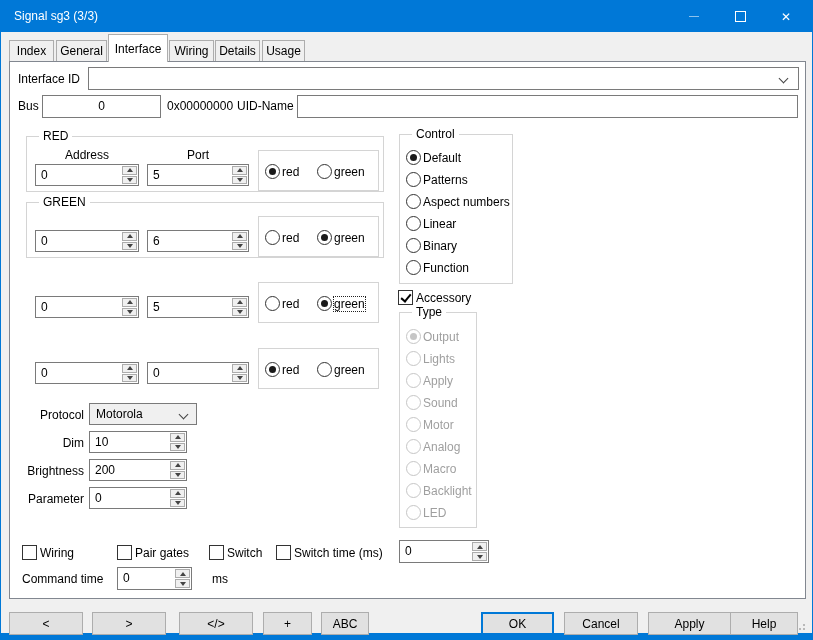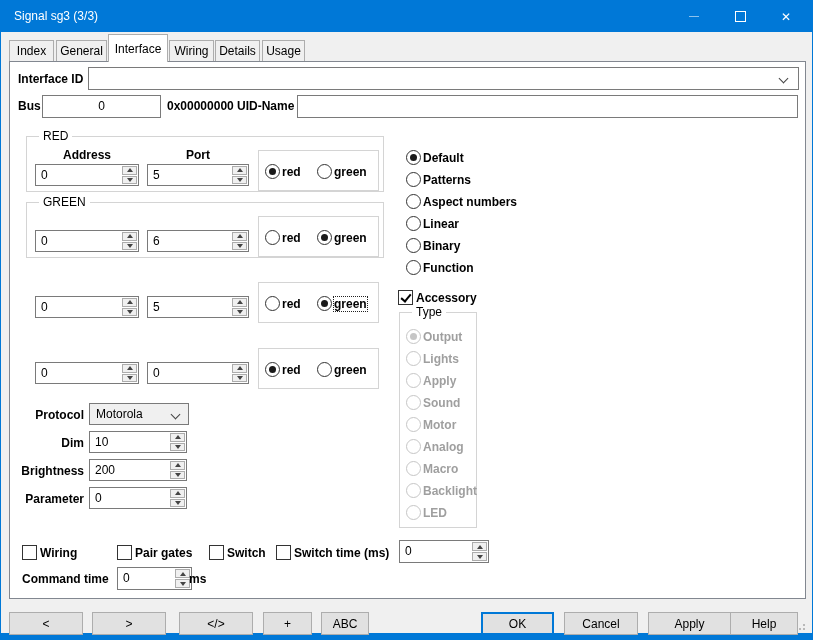--- a/index.html
+++ b/index.html
@@ -16,21 +16,21 @@
   .grip { position:absolute; right:7px; bottom:9px; width:2px; height:2px; background:#b9b9b9;
           box-shadow:0 -4px #b9b9b9, -4px 0 #b9b9b9; }
 
   .tab { position:absolute; top:39px; height:21px; background:#f0f0f0; border:1px solid #adadad;
          border-bottom:none; box-sizing:border-box; display:flex; align-items:center; justify-content:center; z-index:1; }
   .tab.active { top:33px; height:28px; background:#fff; z-index:3; }
 
   .panel { position:absolute; left:8px; top:60px; width:797px; height:538px; background:#fff;
            border:1px solid #828790; box-sizing:border-box; z-index:2; }
 
-  .txt { position:absolute; white-space:nowrap; z-index:4;font-weight:bold; }
+  .txt { position:absolute; white-space:nowrap; z-index:4; }
   .hdr { text-align:center; }
   .dis { color:#9f9f9f; }
 
   .field { position:absolute; background:#fff; border:1px solid #7a7a7a; box-sizing:border-box; z-index:4;
            font-size:12px; padding:3px 5px 0 5px; }
   .center { text-align:center; }
 
   .combo { position:absolute; background:#fff; border:1px solid #7a7a7a; box-sizing:border-box; z-index:4; }
   .combo.gray { background:#f0f0f0; }
   .combo .val { position:absolute; left:6px; top:3px; }
@@ -231,21 +231,21 @@
         </span>
       </span>
   </div>
   <div class="subbox" style="left:257px;top:347px;width:121px;height:41px"></div>
   <span class="rb on" style="left:264px;top:361px"></span>
   <span class="txt" style="left:281px;top:362px">red</span>
   <span class="rb" style="left:316px;top:361px"></span>
   <span class="txt" style="left:333px;top:362px">green</span>
 
   <span class="txt" style="left:0;top:407px;width:83px;text-align:right">Protocol</span>
-  <div class="combo gray" style="left:88px;top:402px;width:100px;height:22px">
+  <div class="combo gray" style="left:88px;top:402px;width:108px;height:22px">
     <span class="val">Motorola</span>
     <span class="chev" style="right:9px"></span>
   </div>
 
   <span class="txt" style="left:0;top:435px;width:83px;text-align:right">Dim</span>
   <div class="spinner" style="left:88px;top:430px;width:98px">
     <span class="spin-value">10</span>
     <span class="spin-btns">
         <span class="spin-btn">
           <i class="tri-up"></i>
@@ -275,20 +275,23 @@
     <span class="spin-btns">
         <span class="spin-btn">
           <i class="tri-up"></i>
         </span>
         <span class="spin-btn">
           <i class="tri-down"></i>
         </span>
       </span>
   </div>
 
+  <div class="gb" style="left:398px;top:133px;width:114px;height:150px">
+    <span class="gb-label">Control</span>
+  </div>
   <span class="rb on" style="left:405px;top:149px"></span>
   <span class="txt" style="left:422px;top:150px">Default</span>
   <span class="rb" style="left:405px;top:171px"></span>
   <span class="txt" style="left:422px;top:172px">Patterns</span>
   <span class="rb" style="left:405px;top:193px"></span>
   <span class="txt" style="left:422px;top:194px">Aspect numbers</span>
   <span class="rb" style="left:405px;top:215px"></span>
   <span class="txt" style="left:422px;top:216px">Linear</span>
   <span class="rb" style="left:405px;top:237px"></span>
   <span class="txt" style="left:422px;top:238px">Binary</span>
@@ -345,21 +348,21 @@
     <span class="spin-value">0</span>
     <span class="spin-btns">
         <span class="spin-btn">
           <i class="tri-up"></i>
         </span>
         <span class="spin-btn">
           <i class="tri-down"></i>
         </span>
       </span>
   </div>
-  <span class="txt" style="left:188px;top:571px">ms</span>
+  <span class="txt" style="left:211px;top:571px">ms</span>
 
   <div class="btn" style="left:8px;width:74px">&lt;</div>
   <div class="btn" style="left:91px;width:74px">&gt;</div>
   <div class="btn" style="left:178px;width:74px">&lt;/&gt;</div>
   <div class="btn" style="left:262px;width:49px">+</div>
   <div class="btn" style="left:320px;width:48px">ABC</div>
 
   <div class="btn default" style="left:480px;width:73px">OK</div>
   <div class="btn" style="left:563px;width:74px">Cancel</div>
   <div class="btn" style="left:647px;width:83px">Apply</div>

